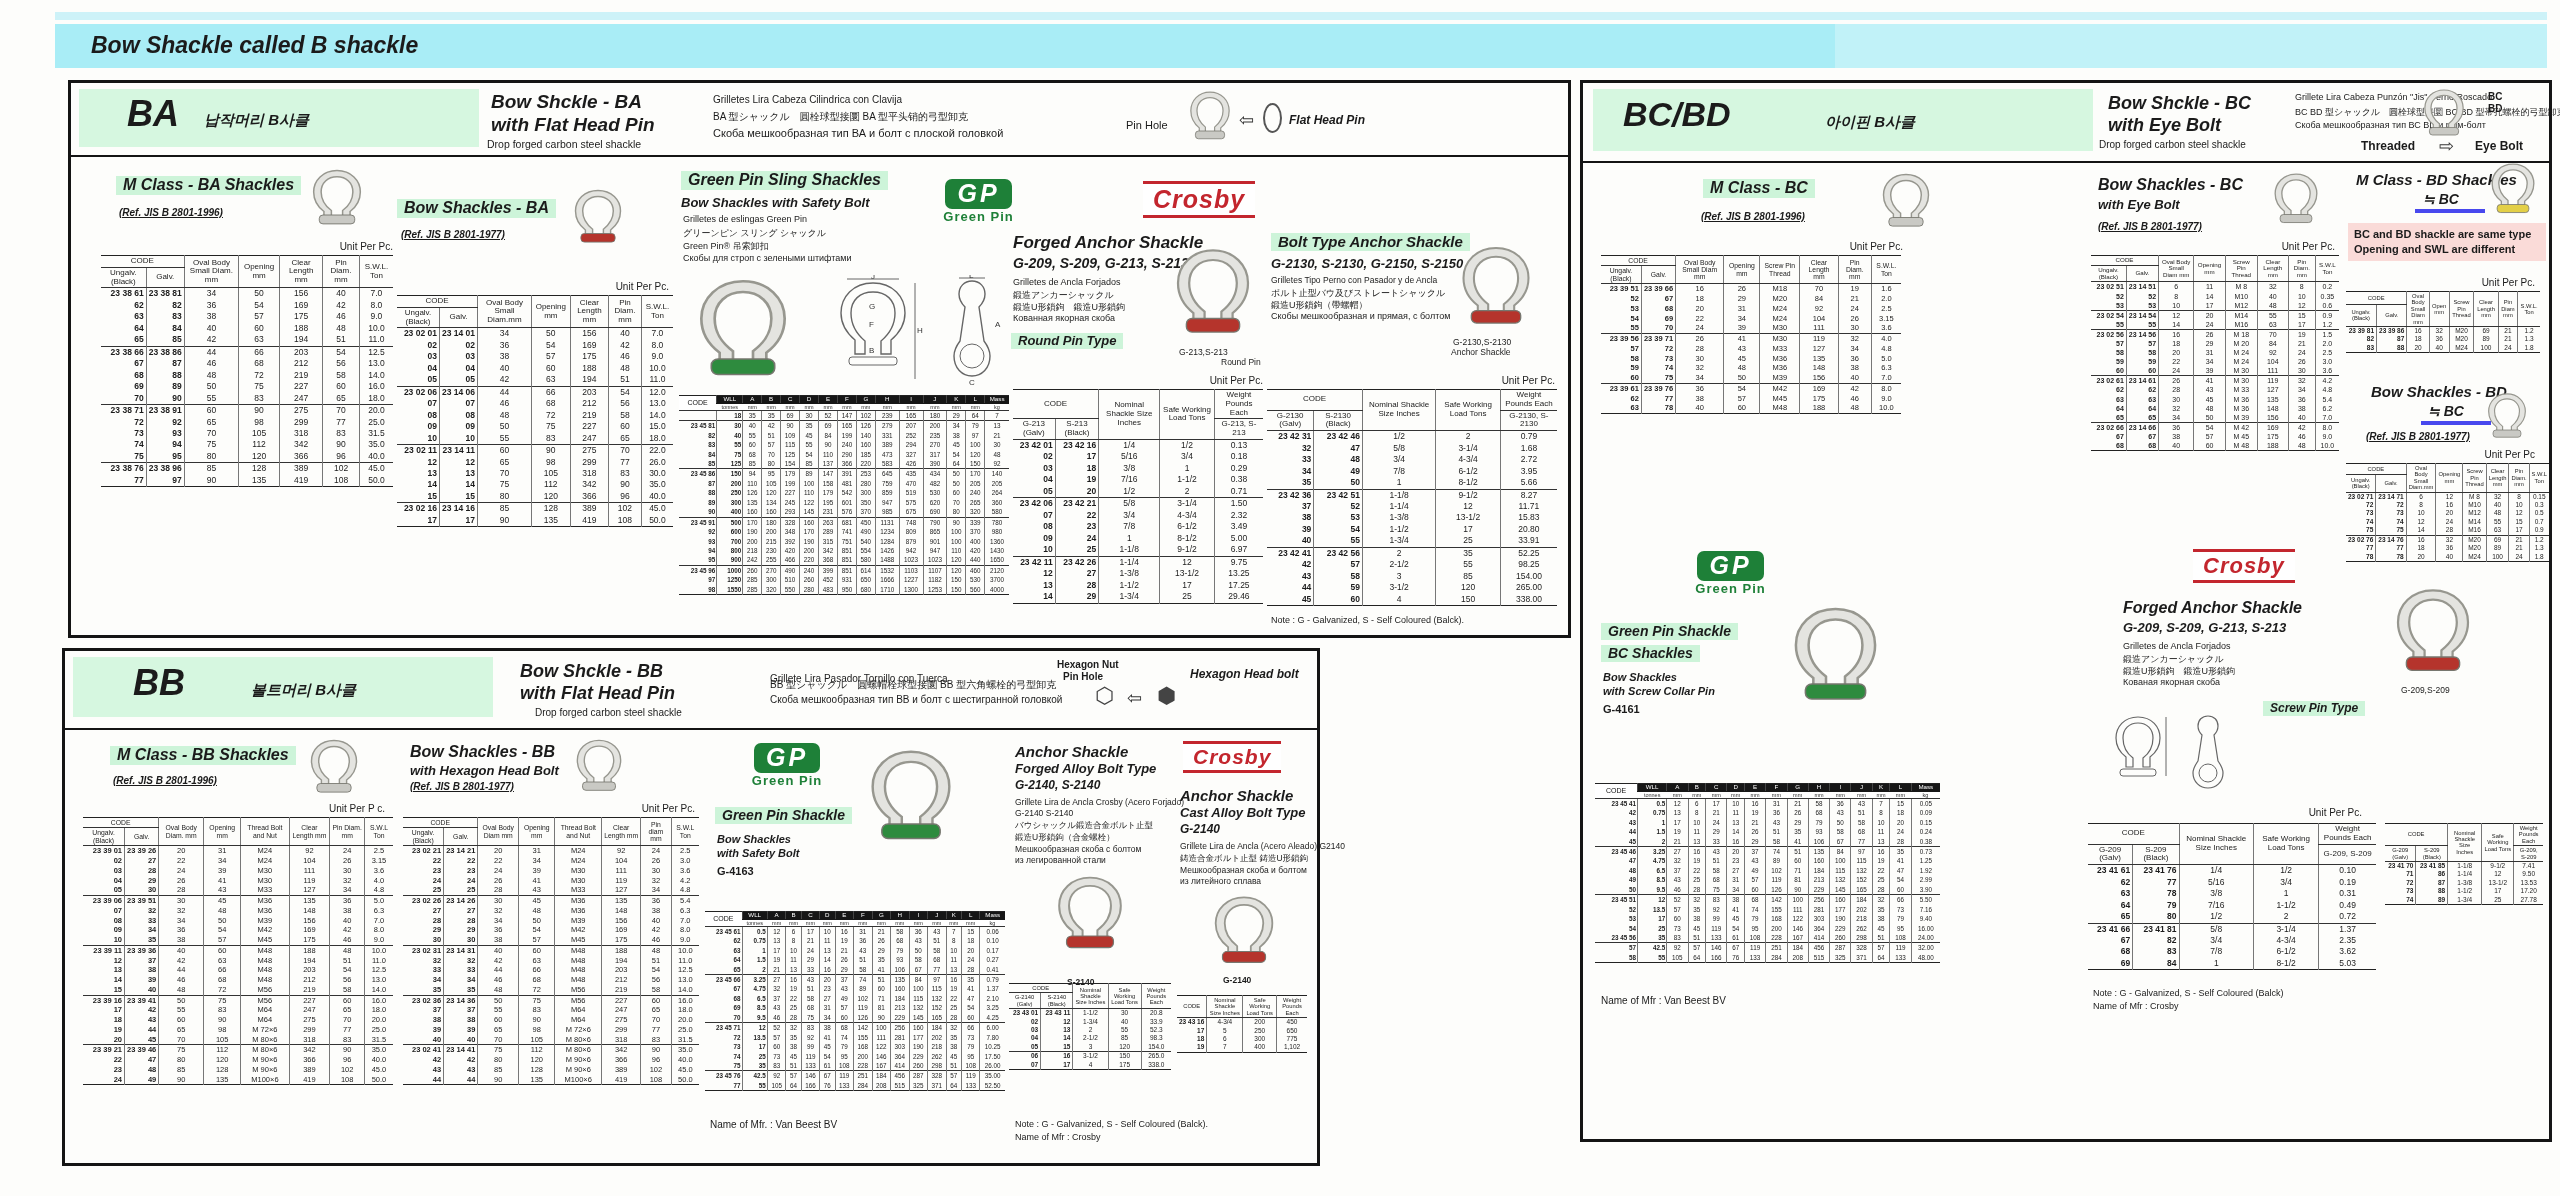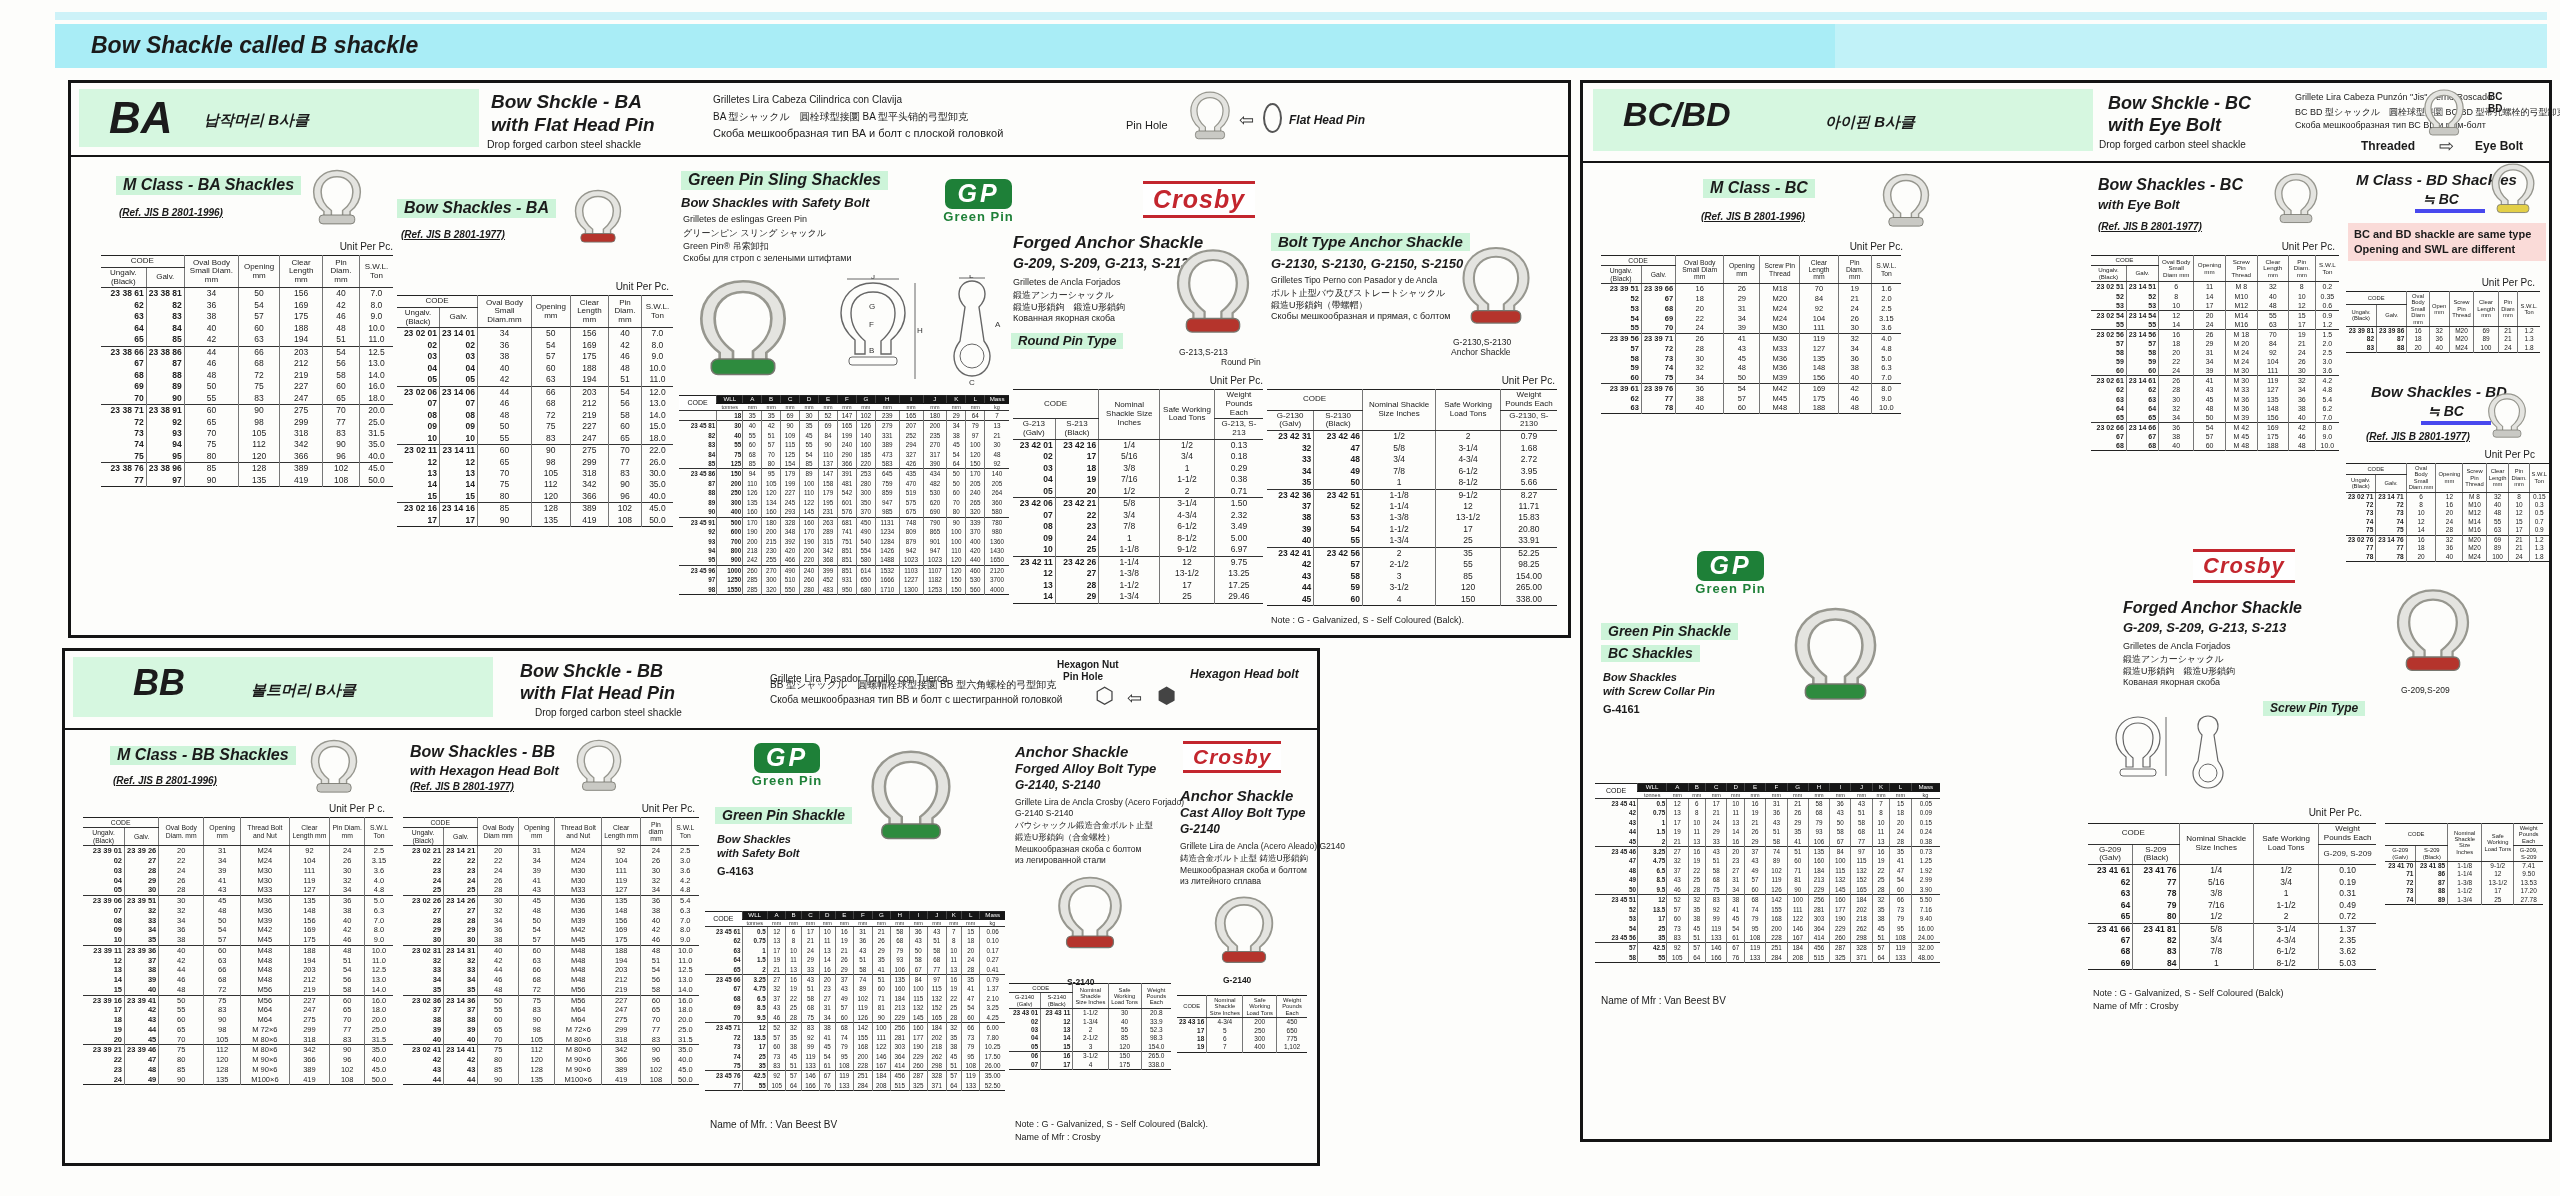--- a/index.html
+++ b/index.html
@@ -55,21 +55,21 @@
   <div class="banner-strip"></div>
   <div class="banner">
     <div class="abs b i" style="left:36px;top:8px;font-size:23px;">Bow Shackle  called B shackle</div>
   </div>
   <div class="banner-fade"></div>
 
   <div class="wm" style="left:960px;top:540px;">B2BTHAI</div>
 
   <div class="sec" style="left:68px;top:80px;width:1497px;height:552px;">
     <div class="gcard" style="left:8px;top:6px;width:400px;height:58px;">
-      <span class="abs b i" style="left:30px;top:4px;font-size:44px;">BA</span>
+      <span class="abs b i" style="left:48px;top:4px;font-size:36px;">BA</span>
       <span class="abs b i" style="left:125px;top:22px;font-size:15px;">납작머리 B사클</span>
     </div>
     <div class="abs b i" style="left:420px;top:8px;font-size:19px;">Bow Shckle - BA</div>
     <div class="abs b i" style="left:420px;top:31px;font-size:19px;">with Flat Head Pin</div>
     <div class="abs" style="left:416px;top:55px;font-size:10.5px;">Drop forged carbon steel shackle</div>
     <div class="abs lang" style="left:642px;top:11px;">Grilletes Lira Cabeza Cilindrica con Clavija</div>
     <div class="abs lang" style="left:642px;top:27px;">BA 型シャックル　圓栓球型接圜  BA 型平头销的弓型卸克</div>
     <div class="abs lang" style="left:642px;top:44px;font-size:11px;">Скоба мешкообразная тип ВА и  болт с плоской головкой</div>
     <div class="abs" style="left:1055px;top:36px;font-size:11px;">Pin Hole</div>
     <span class="shackle" style="left:1116px;top:6px;width:46px;height:56px;"><svg viewBox="0 0 60 72" width="100%" height="100%" preserveAspectRatio="none">

